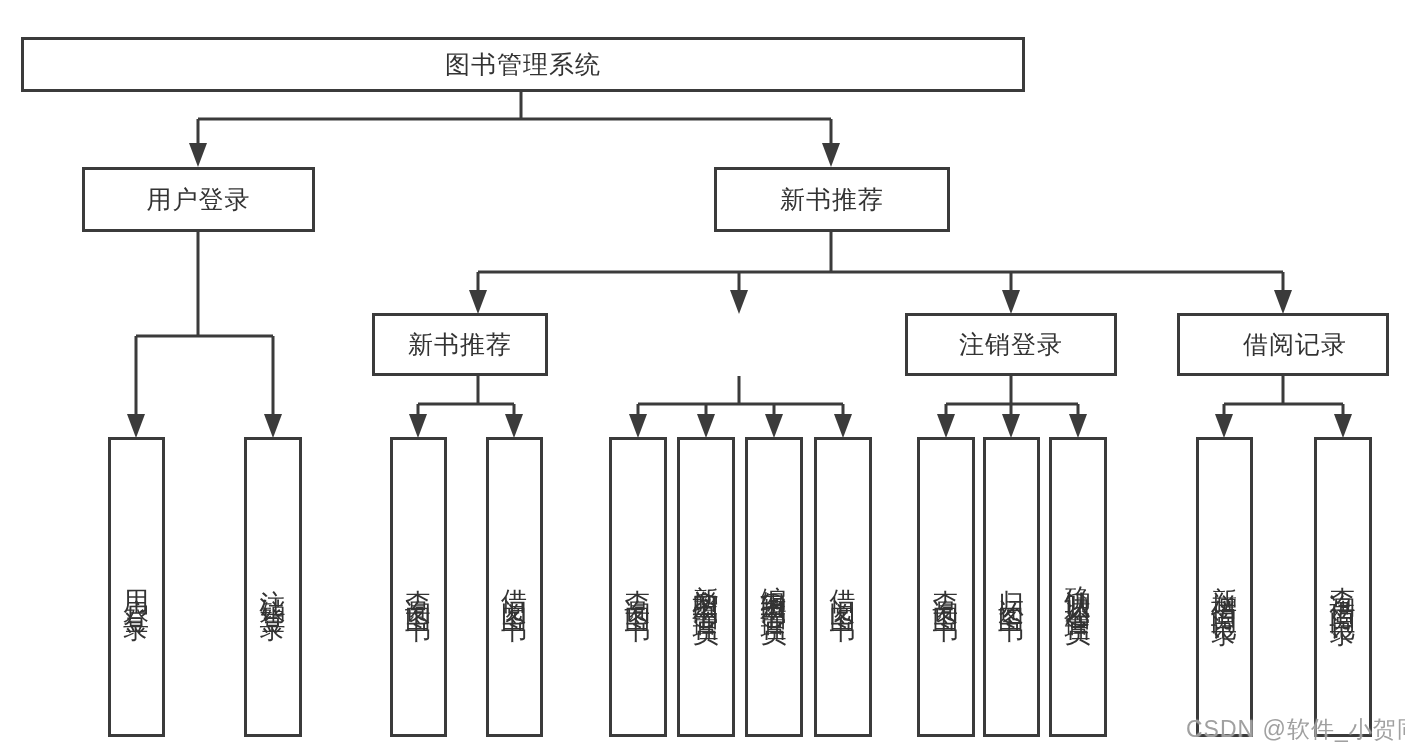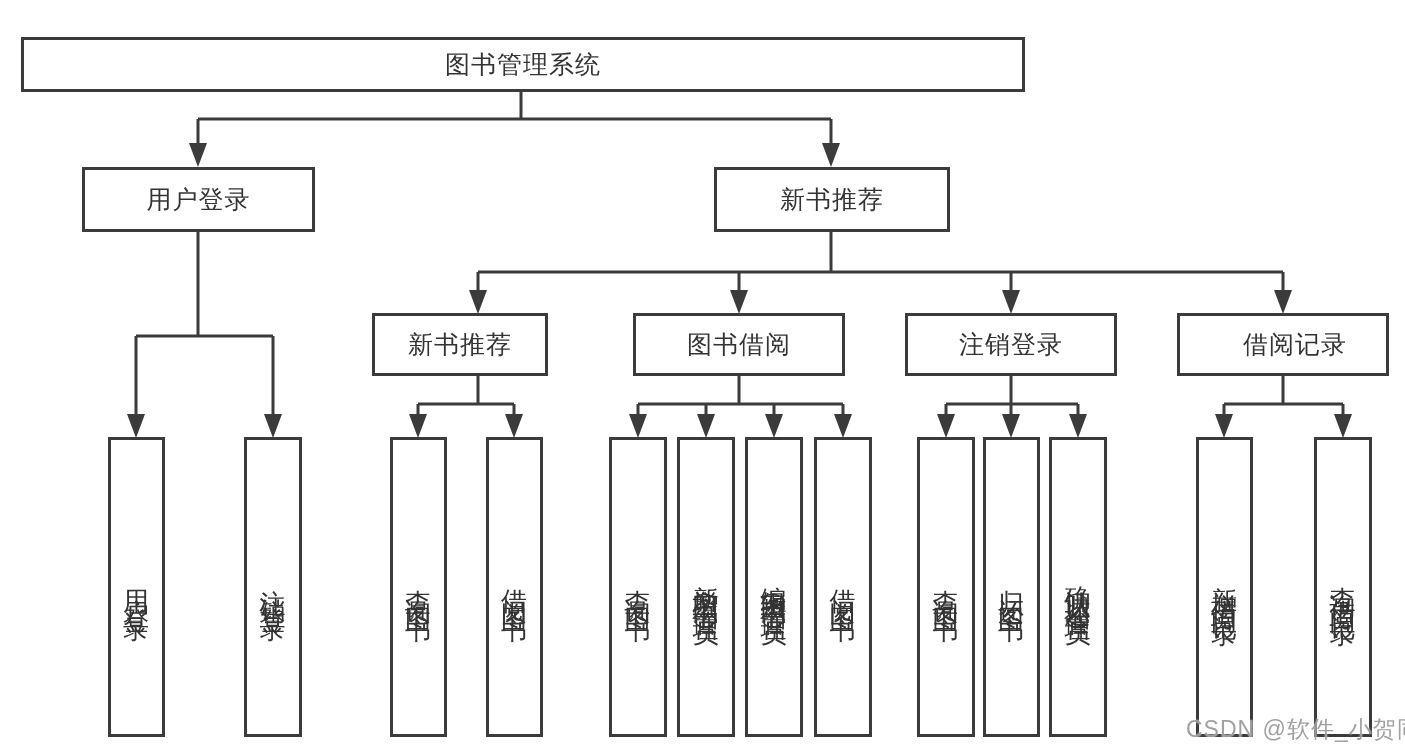--- a/index.html
+++ b/index.html
@@ -112,23 +112,20 @@
   <div class="node l2a">
     <span>用户登录</span>
   </div>
   <div class="node l2b">
     <span>新书推荐</span>
   </div>
 
   <div class="node l3a">
     <span>新书推荐</span>
   </div>
-  <div class="node l3b">
-    <span>图书借阅</span>
-  </div>
   <div class="node l3c">
     <span>注销登录</span>
   </div>
   <div class="node l3d">
     <span>借阅记录</span>
   </div>
 
   <div class="vbox len4 a1">
     <span class="vlabel">用户登录</span>
   </div>

